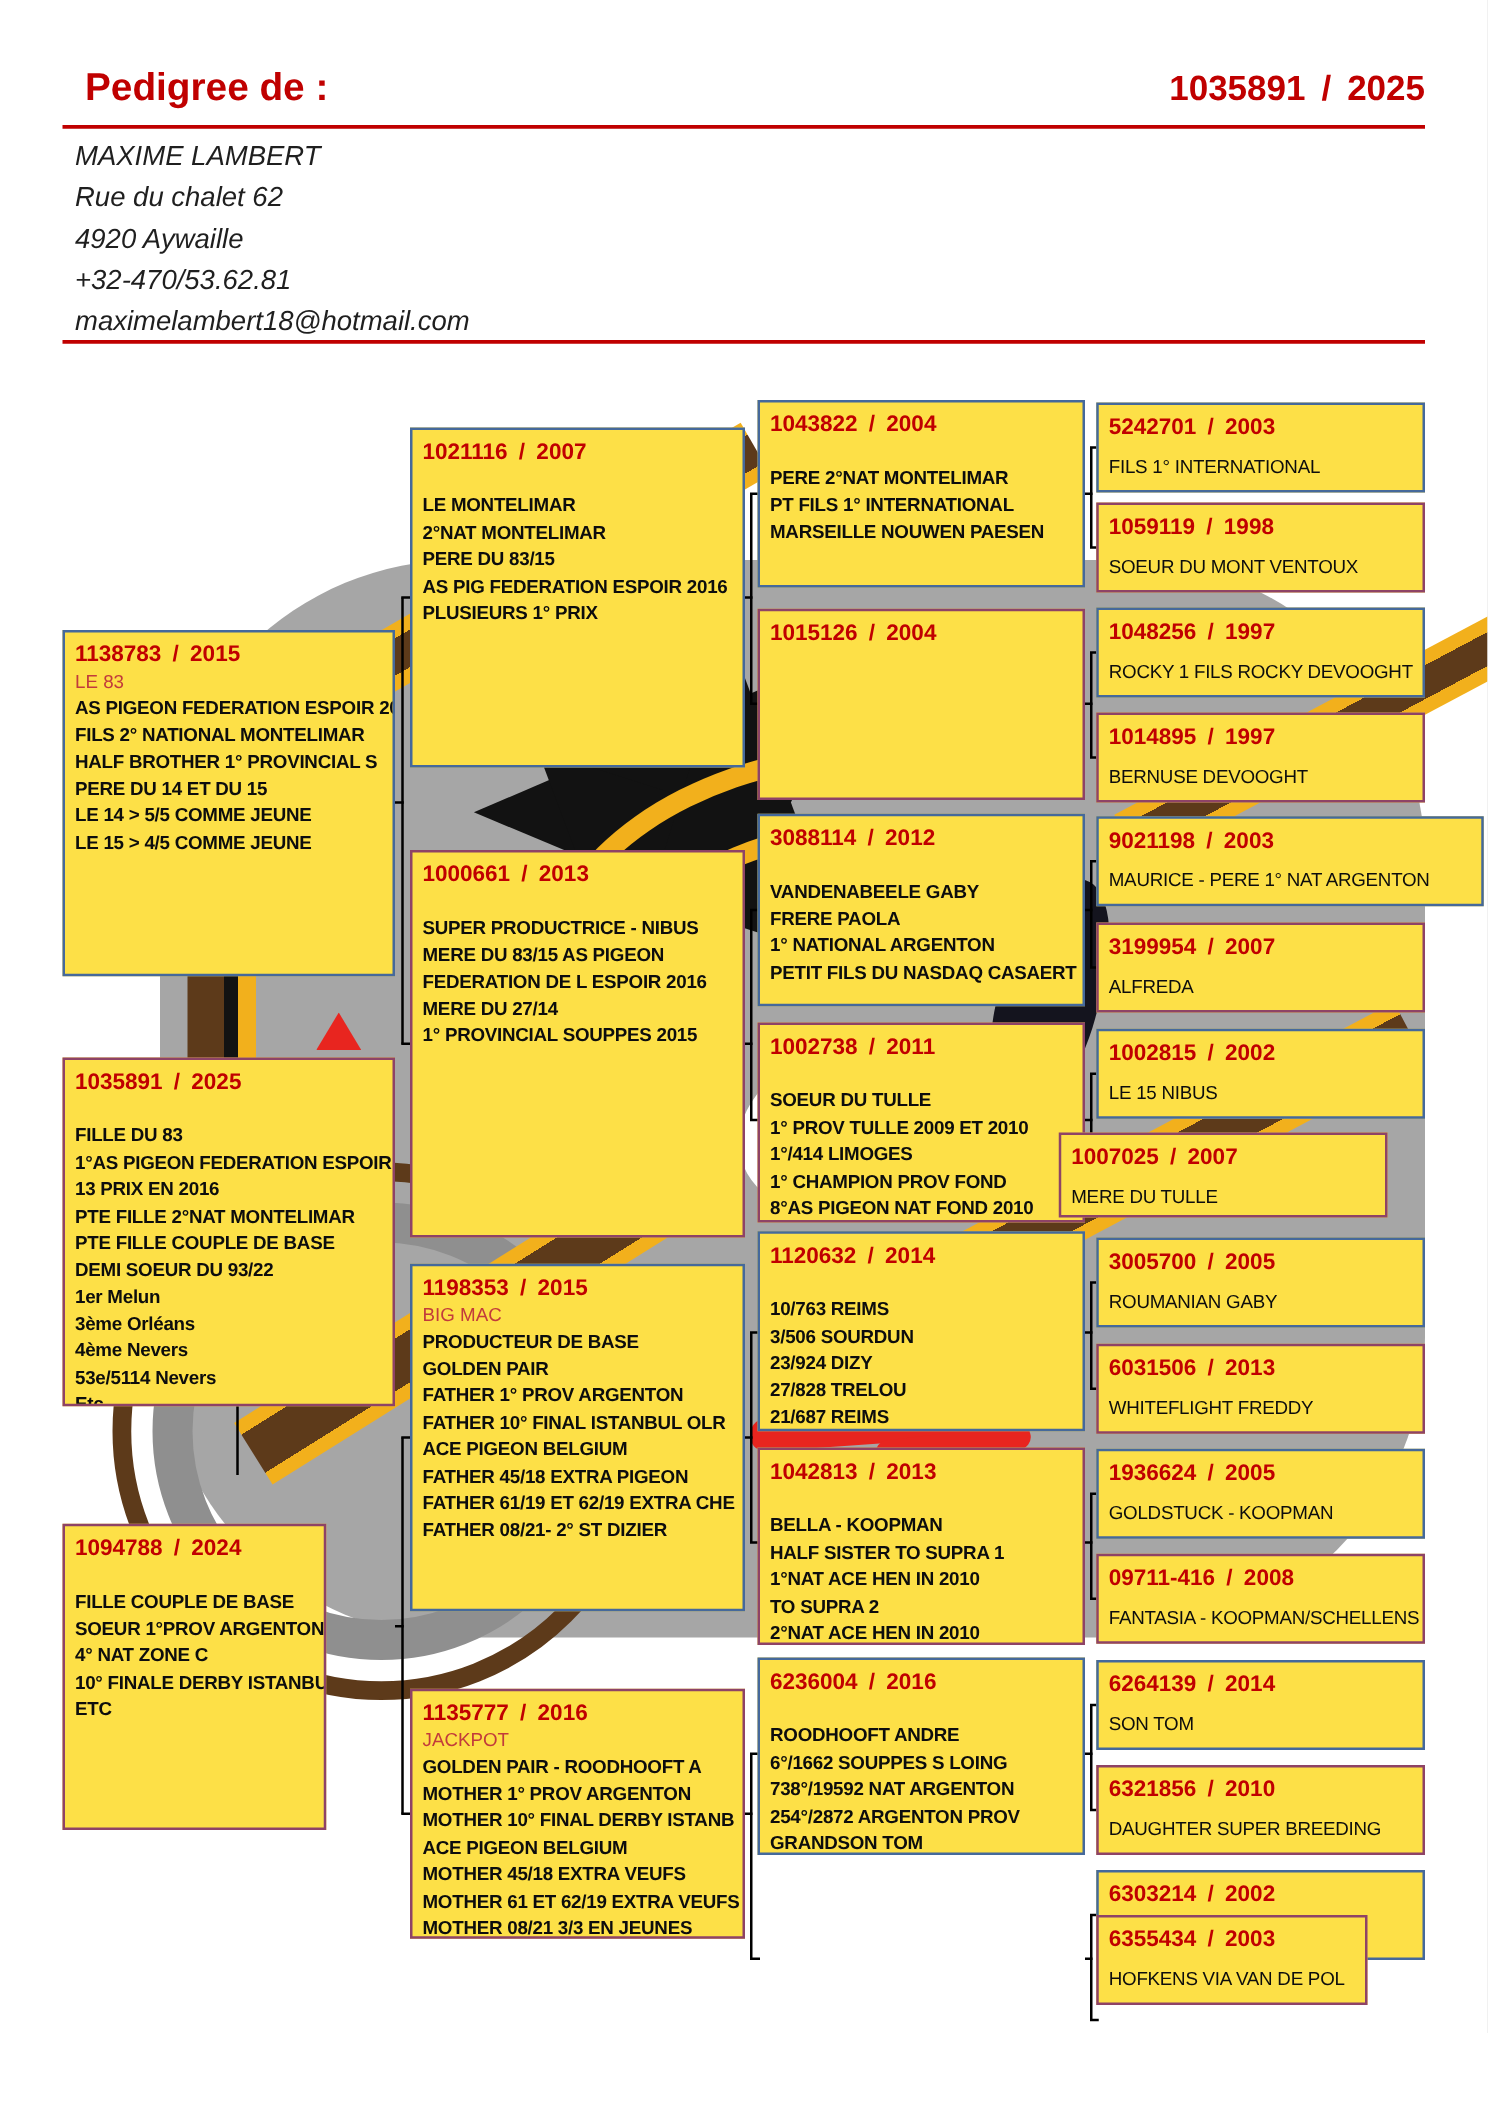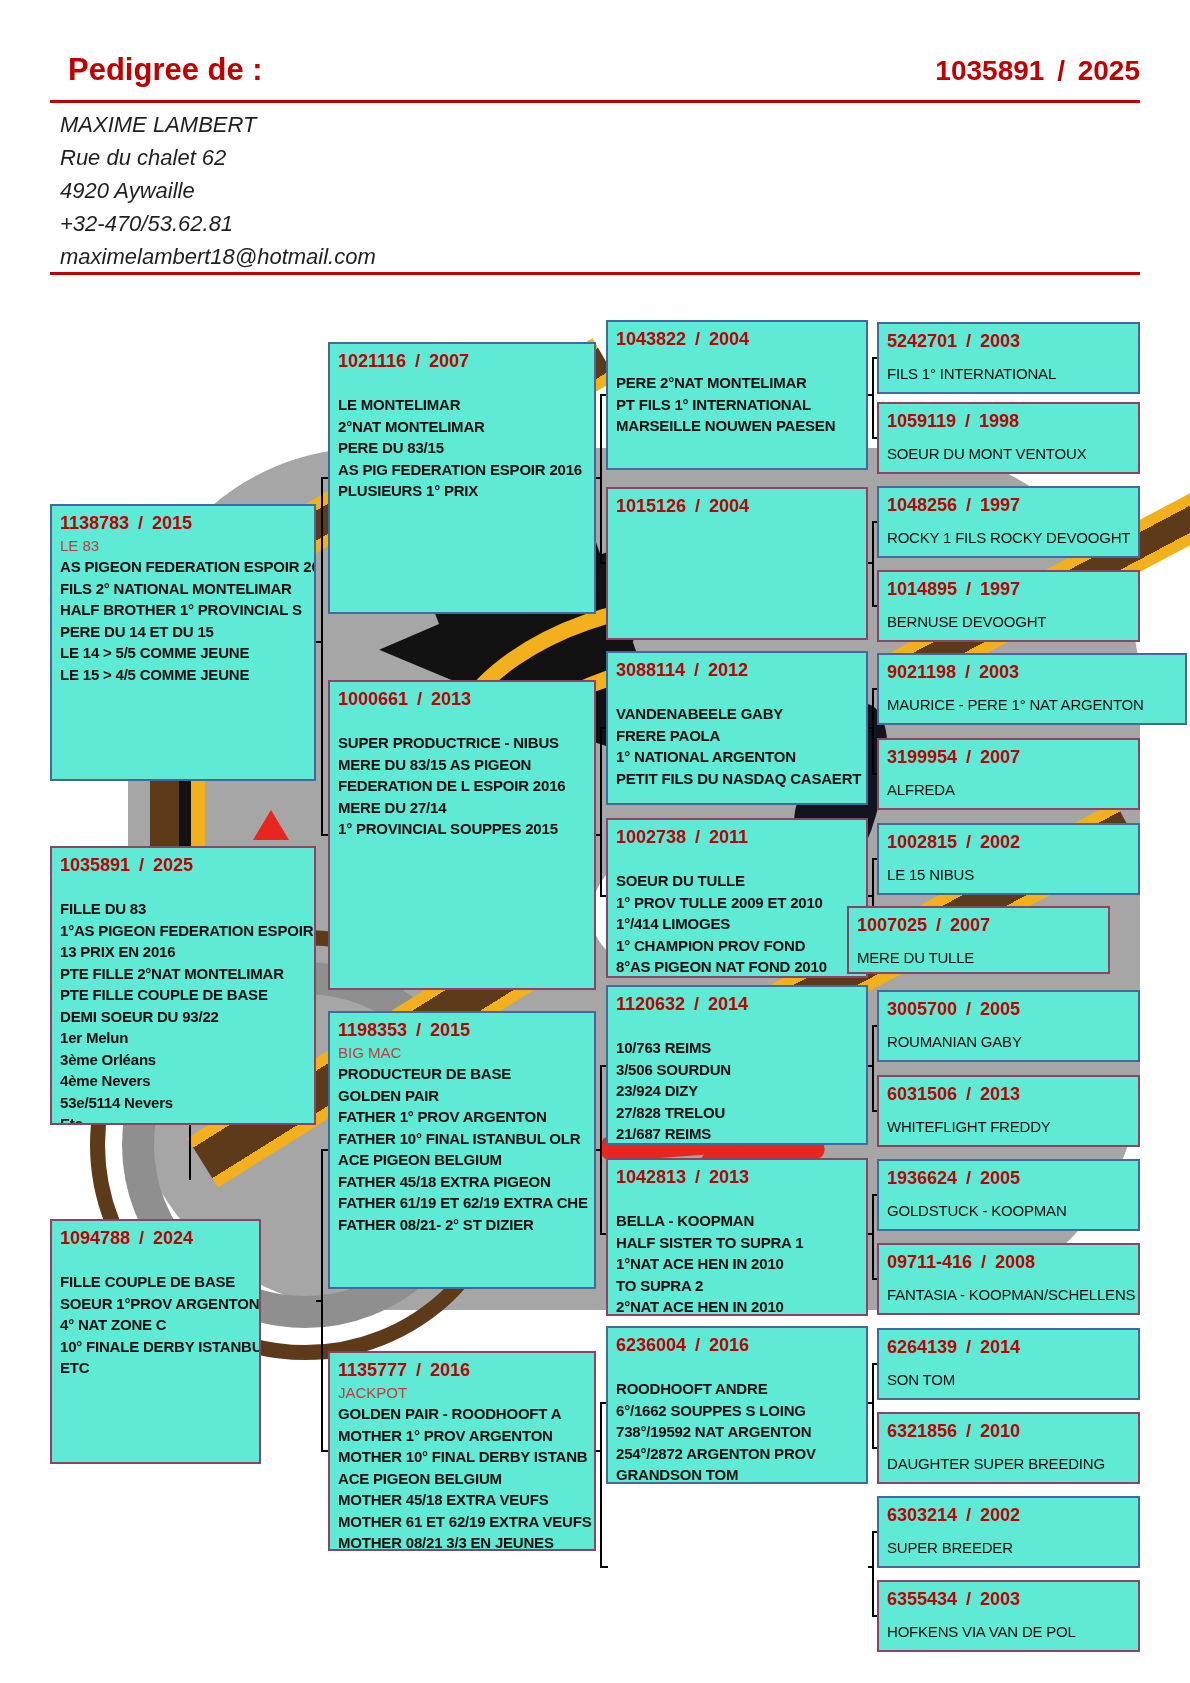--- a/index.html
+++ b/index.html
@@ -4,21 +4,21 @@
 <style>
   html,body{margin:0;padding:0;background:#e8e8e8;}
   #page{position:relative;width:1190px;height:1683px;background:#ffffff;overflow:hidden;
         font-family:"Liberation Sans", sans-serif;}
   
   .hdr-title{position:absolute;left:56px;top:52px;font-size:31px;font-weight:bold;color:#c00000;margin-left:12px;}
   .hdr-ring{position:absolute;right:50px;top:55px;font-size:28px;font-weight:bold;color:#c00000;word-spacing:5px;}
   .redline{position:absolute;left:50px;width:1090px;height:3px;background:#c00000;}
   .owner{position:absolute;left:60px;top:108px;font-size:22px;font-style:italic;color:#1f1f1f;line-height:33px;}
   
-  .box{position:absolute;background:#5eead4;border:2.5px solid #45699b;box-sizing:border-box;
+  .box{position:absolute;background:#fde047;border:2.5px solid #45699b;box-sizing:border-box;
        padding:5px 2px 4px 8px;overflow:hidden;z-index:4;}
   .box.dam{border-color:#8e4366;}
   .ring{color:#c00000;font-weight:bold;font-size:18px;line-height:24px;white-space:nowrap;word-spacing:4px;}
   .bname{color:#c23b3b;font-size:15px;line-height:21px;min-height:21px;white-space:nowrap;}
   .bl{font-weight:bold;font-size:15px;line-height:21.5px;min-height:21.5px;white-space:nowrap;
       color:#0d0d0d;letter-spacing:-0.2px;}
   .label4{font-weight:normal;font-size:15px;color:#0d0d0d;margin-top:12px;white-space:nowrap;letter-spacing:-0.2px;}
   
   .conn{position:absolute;background:#000;z-index:3;}
   
@@ -295,21 +295,21 @@
     <div class="label4">SON TOM</div>
   </div>
   <div class="box dam" style="left:877px;top:1412px;width:263px;height:72px">
     <div class="ring">6321856 / 2010</div>
     <div class="label4">DAUGHTER SUPER BREEDING</div>
   </div>
   <div class="box sire" style="left:877px;top:1496px;width:263px;height:72px">
     <div class="ring">6303214 / 2002</div>
     <div class="label4">SUPER BREEDER</div>
   </div>
-  <div class="box dam" style="left:877px;top:1580px;width:263px;height:72px">
+  <div class="box dam" style="left:877px;top:1532px;width:217px;height:72px">
     <div class="ring">6355434 / 2003</div>
     <div class="label4">HOFKENS VIA VAN DE POL</div>
   </div>
 
   <div id="connectors">
       <div class="conn" style="left: 189px; top: 1125px; width: 2px; height: 55px;"></div>
       <div class="conn" style="left: 321px; top: 478px; width: 2px; height: 357px;"></div>
       <div class="conn" style="left: 321px; top: 1150px; width: 2px; height: 301px;"></div>
       <div class="conn" style="left: 600px; top: 395px; width: 2px; height: 168px;"></div>
       <div class="conn" style="left: 600px; top: 728px; width: 2px; height: 168px;"></div>

